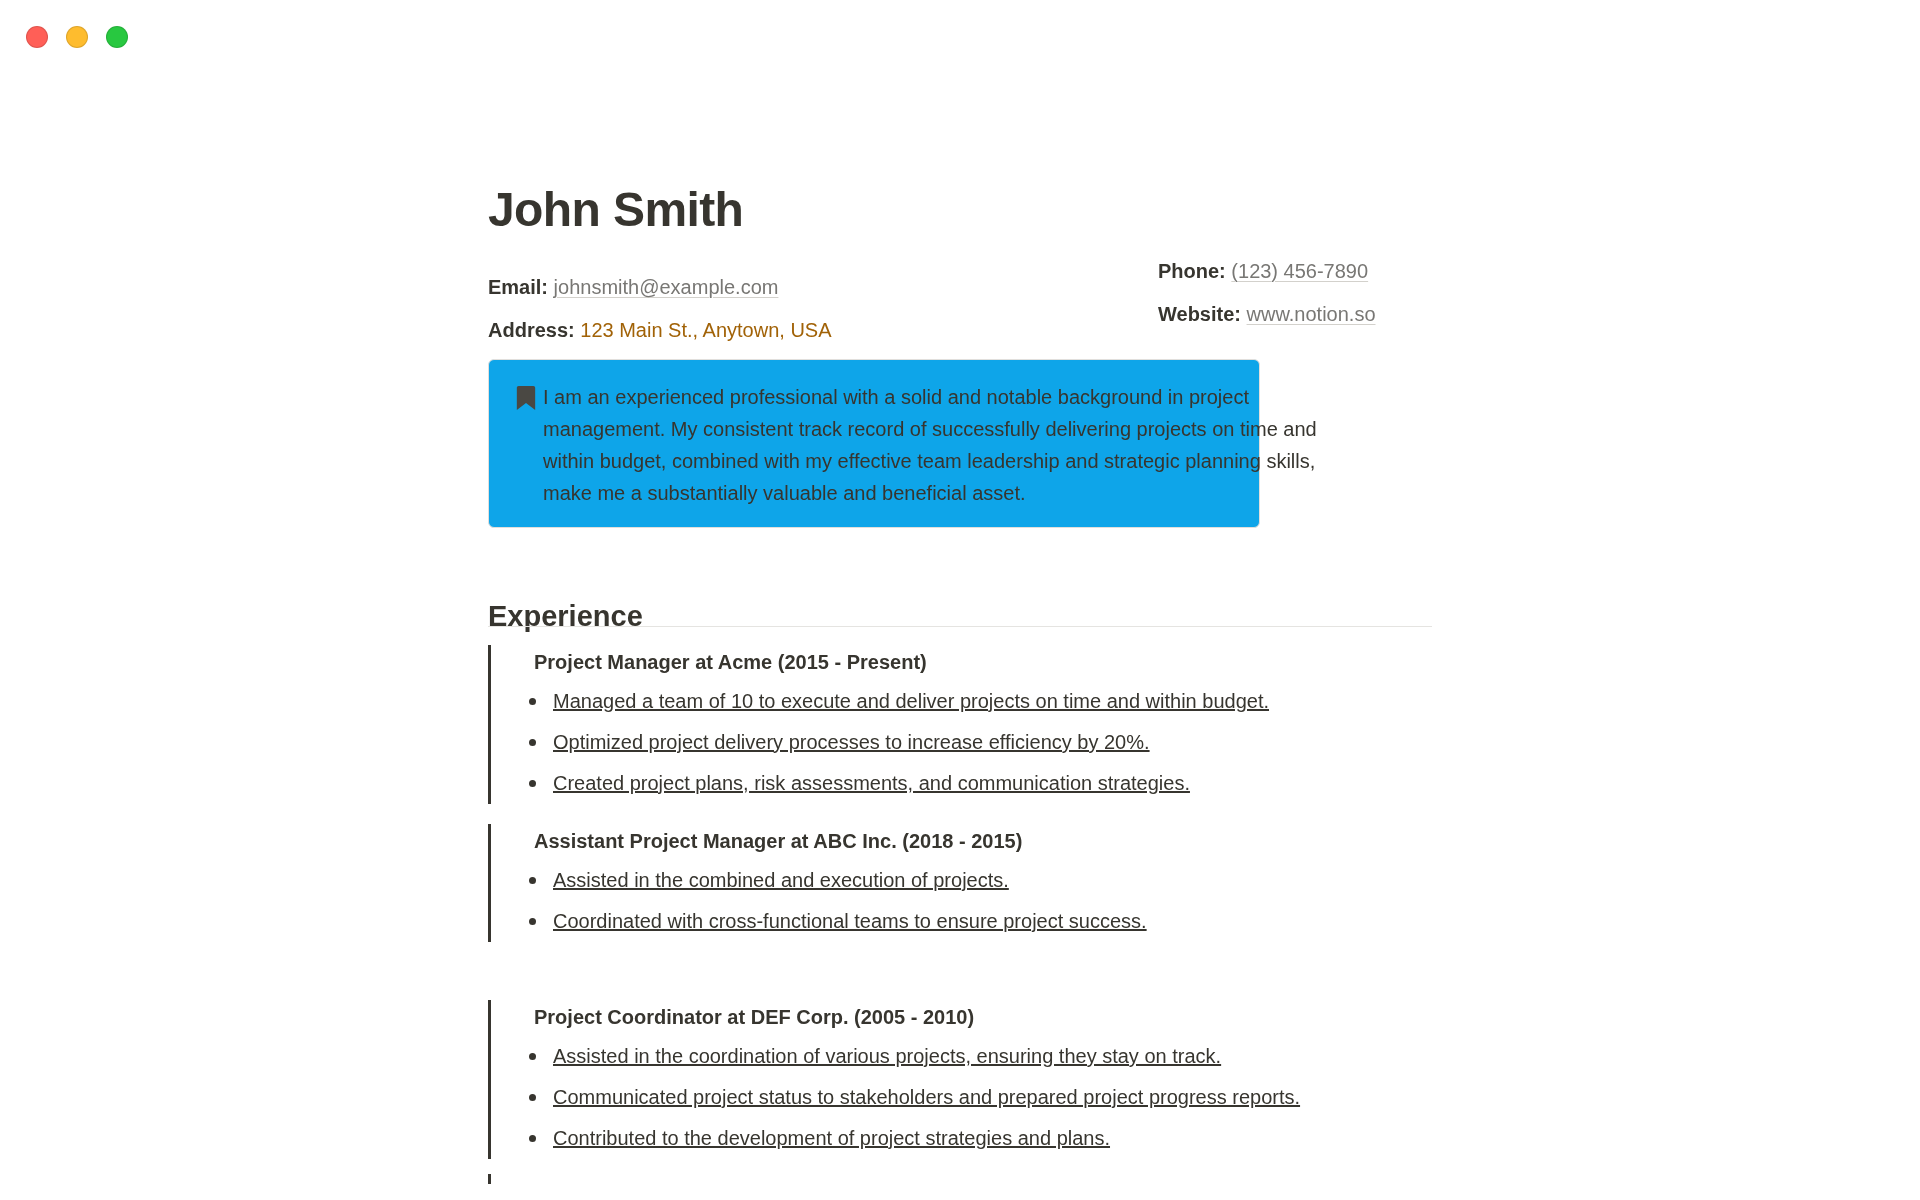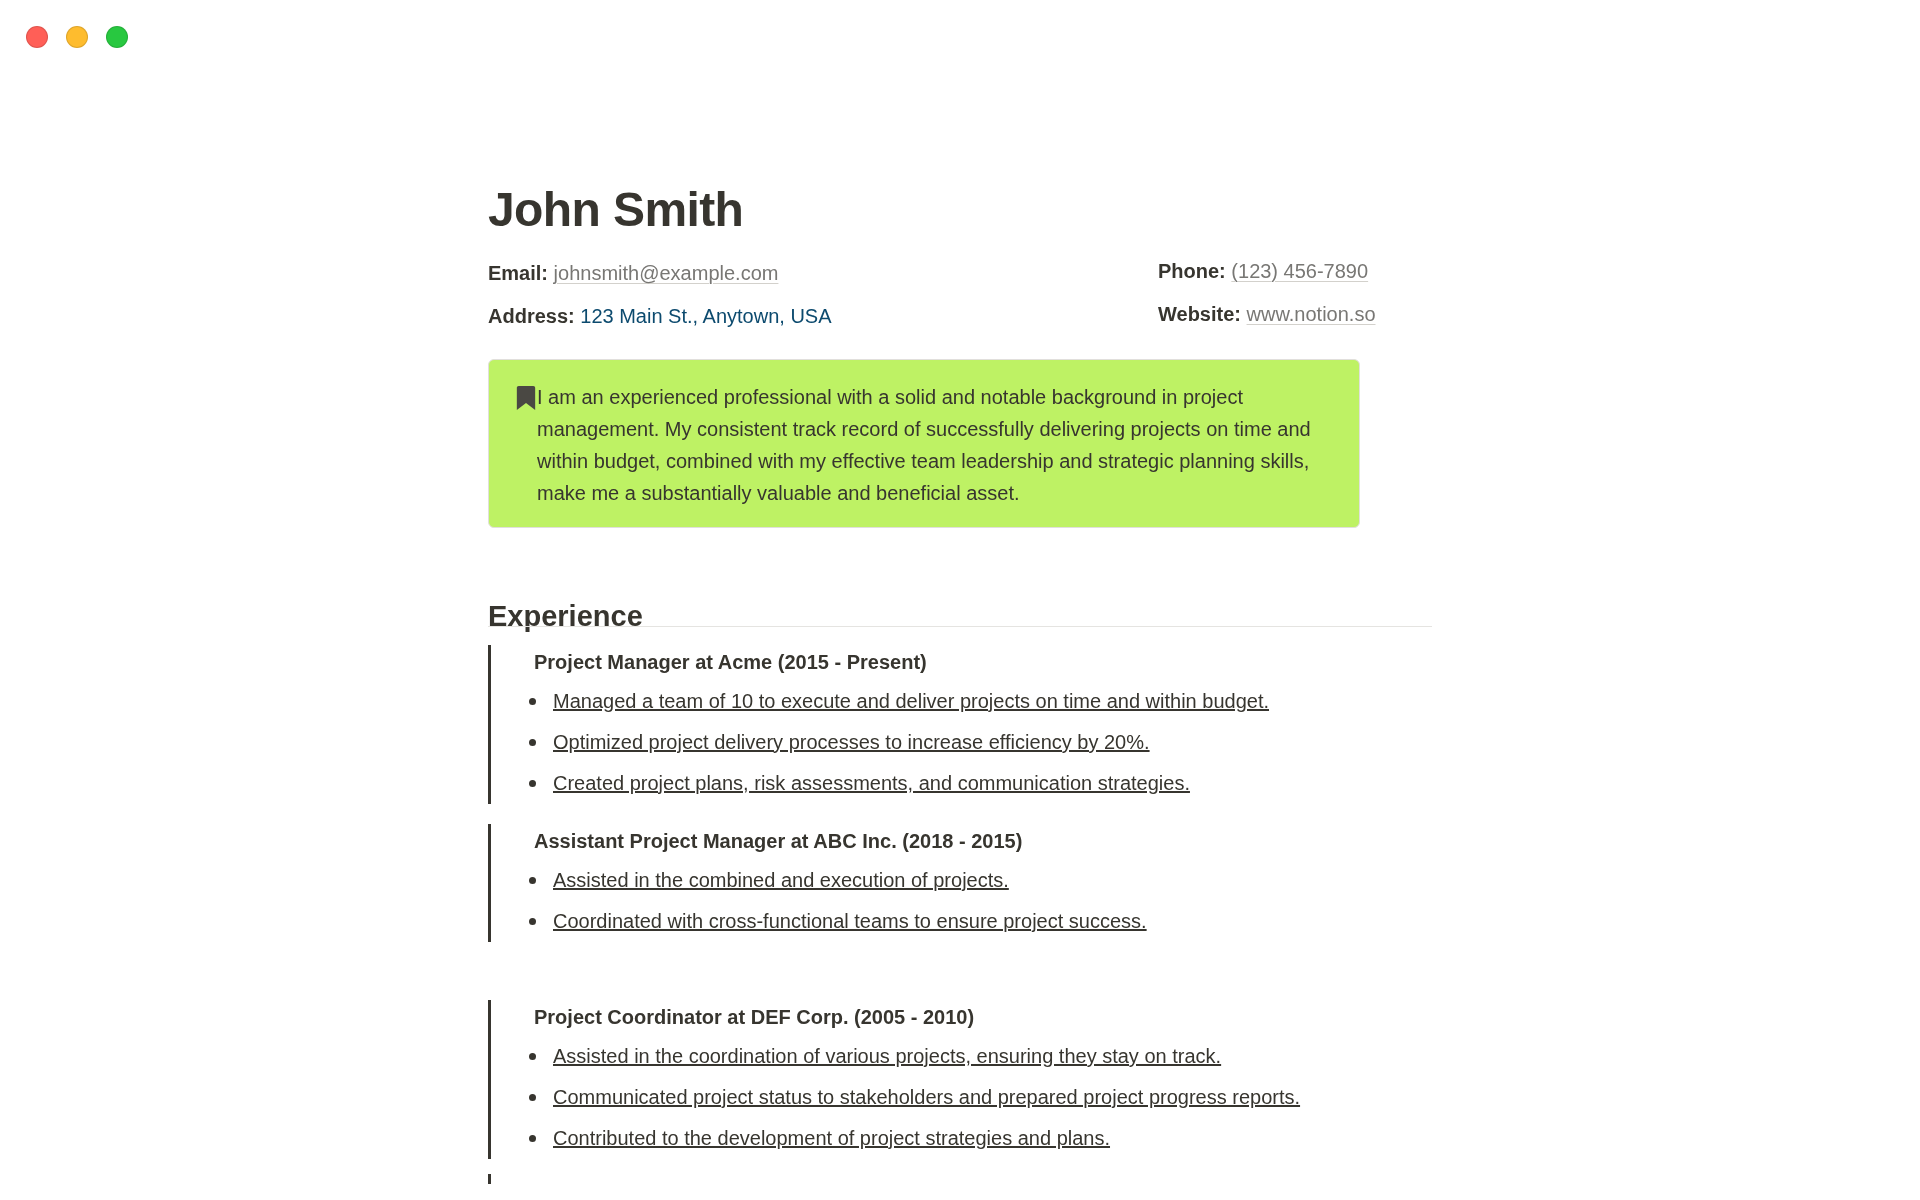--- a/index.html
+++ b/index.html
@@ -26,36 +26,36 @@
     position:absolute; top:152px; left:0;
     font-size:48px; font-weight:700; line-height:60px; letter-spacing:-0.6px;
     color:#37352f; white-space:nowrap;margin-top:28px;
   }
 
   
   .contact { position:absolute; top:258px; left:0; width:944px; font-size:20px; line-height:27px; }
   .contact-row { position:relative; height:27px; }
   .contact-row + .contact-row { margin-top:16px; }
   .cell-right { position:absolute; left:670px; top:0; white-space:nowrap; }
-  .cell-left  { position:absolute; left:0; top:2px; white-space:nowrap; }
+  .cell-left  { position:absolute; left:0; top:16px; white-space:nowrap; }
   .label { font-weight:700; color:#37352f; }
   .link {
     color:#787774; text-decoration:underline;
     text-decoration-color:#d3d1cc; text-decoration-thickness:1px; text-underline-offset:3px;
     cursor:pointer;
   }
-  .plain { color:#0c4a6e; }
+  .plain { color:#a16207; }
 
   
   .callout {
-    position:absolute; top:359px; left:0; width:872px; height:169px;
+    position:absolute; top:359px; left:0; width:772px; height:169px;
     box-sizing:border-box;
-    border:1px solid #e1dfdc; border-radius:6px; background:#bef264;
+    border:1px solid #e1dfdc; border-radius:6px; background:#0ea5e9;
     padding:21px 24px 0 26px;
-    display:flex; gap:0;
+    display:flex; gap:6px;
   }
   .callout-icon { flex:none; width:22px; height:26px; margin-top:4px; }
   .callout-icon svg { display:block; width:22px; height:26px; }
   .callout-text { font-size:20px; line-height:32px; color:#37352f; }
   .callout-text div { white-space:nowrap; }
 
   
   .section-heading {
     position:absolute; top:573px; left:0;
     font-size:29px; font-weight:700; line-height:38px; color:#37352f; white-space:nowrap;

